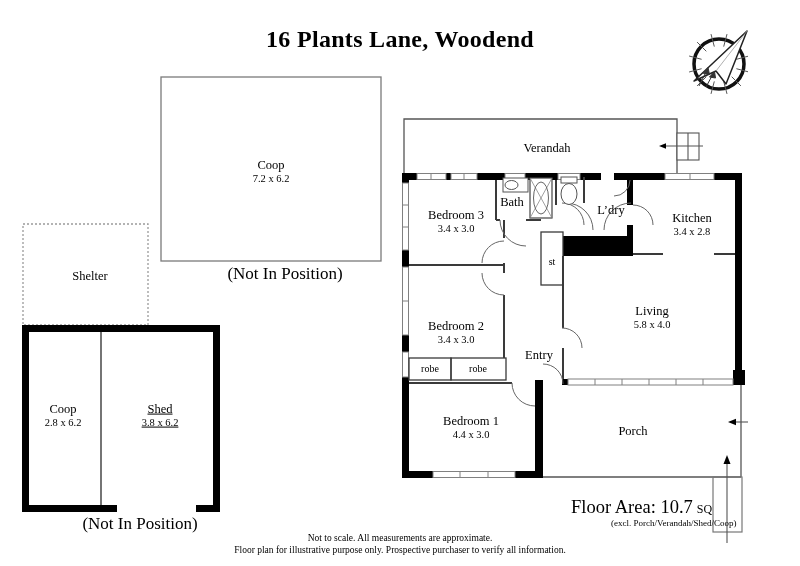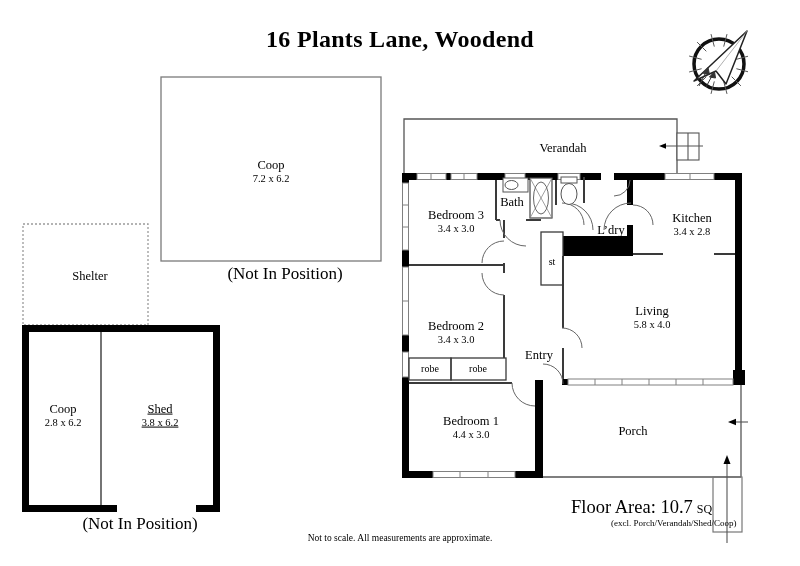--- a/index.html
+++ b/index.html
@@ -216,28 +216,28 @@
   <div class="lbl" style="left:63px;top:415px;">
     <div class="rname">Coop</div>
     <div class="rdims">2.8 x 6.2</div>
   </div>
   <div class="lbl" style="left:160px;top:415px;text-decoration:underline;">
     <div class="rname">Shed</div>
     <div class="rdims">3.8 x 6.2</div>
   </div>
   <div class="lbl note" style="left:124px;top:524px;">(Not In Position)</div>
 
-  <div class="lbl one" style="left:547px;top:149px;margin-left:16px;">Verandah</div>
+  <div class="lbl one" style="left:547px;top:149px;">Verandah</div>
 
   <div class="lbl" style="left:456px;top:221px;text-align:center;">
     <div class="rname">Bedroom 3</div>
     <div class="rdims">3.4 x 3.0</div>
   </div>
   <div class="lbl one" style="left:512px;top:203px;">Bath</div>
-  <div class="lbl one" style="left:611px;top:211px;margin-top:20px;">L’dry</div>
+  <div class="lbl one" style="left:611px;top:211px;">L’dry</div>
   <div class="lbl" style="left:692px;top:224px;">
     <div class="rname">Kitchen</div>
     <div class="rdims">3.4 x 2.8</div>
   </div>
   <div class="lbl" style="left:456px;top:316px;margin-top:16px;">
     <div class="rname">Bedroom 2</div>
     <div class="rdims">3.4 x 3.0</div>
   </div>
   <div class="lbl" style="left:652px;top:317px;">
     <div class="rname">Living</div>
@@ -253,14 +253,15 @@
   </div>
   <div class="lbl one" style="left:633px;top:432px;">Porch</div>
 
   <div class="fa">
     <span class="fa-main">Floor Area: 10.7</span>
     <span class="fa-unit">SQ</span>
     <div class="fa-note">(excl. Porch/Verandah/Shed/Coop)</div>
   </div>
 
   <div class="lbl disc" style="left:400px;top:538px;">Not to scale. All measurements are approximate.</div>
+  <div class="lbl disc" style="left:400px;top:550px;">Floor plan for illustrative purpose only. Prospective purchaser to verify all information.</div>
 
 </div>
 
 </body></html>

